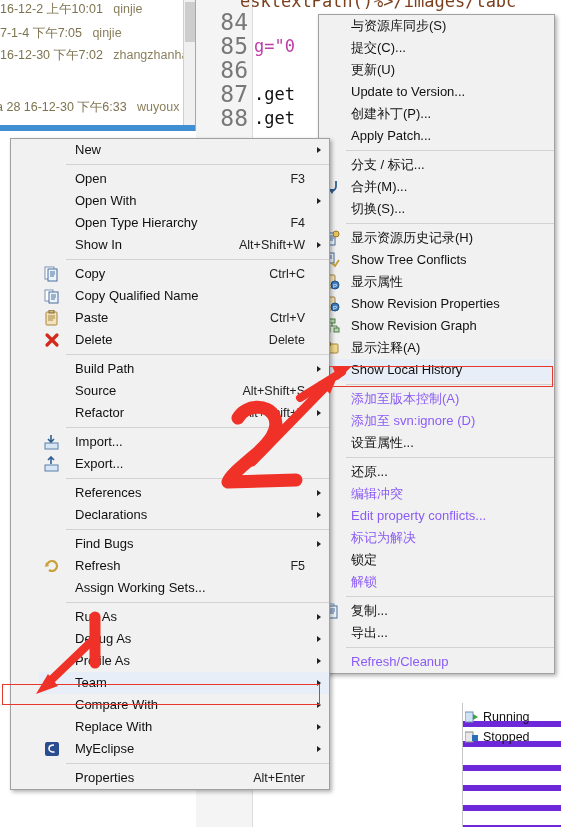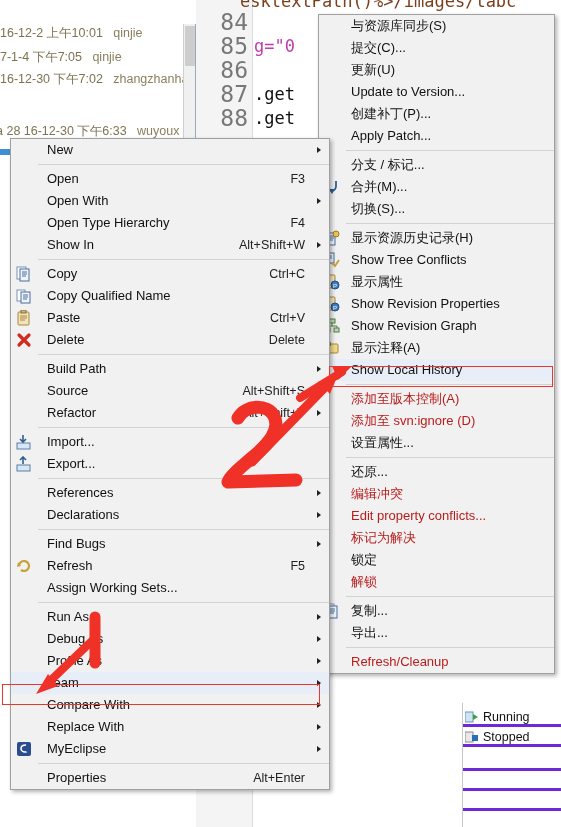--- a/index.html
+++ b/index.html
@@ -7,21 +7,20 @@
     width:561px;height:827px;overflow:hidden;position:relative;
     background:#ffffff;
     font-family:"Liberation Sans","DejaVu Sans",sans-serif;
     font-size:12px;color:#000;
   }
   
   #bg-history{
     position:absolute;left:0;top:0;width:196px;height:131px;
     background:#ffffff;border-right:1px solid #9ab;box-sizing:border-box;
     overflow:hidden;
-    margin-top:24px;
   }
   .hist-row{
     position:absolute;left:0;width:200px;height:22px;line-height:22px;
     white-space:nowrap;color:#8a7f5c;font-size:12.5px;
   }
   .hist-row .d{color:#7d7350;}
   .hist-row .u{color:#8a7f5c;}
   #bg-hist-scroll{
     position:absolute;left:183px;top:0;width:13px;height:131px;
     background:#f0f0f0;border-left:1px solid #cfcfcf;
@@ -55,46 +54,46 @@
     position:absolute;right:0;width:16px;
     font-family:"DejaVu Sans Mono","Liberation Mono",monospace;
     font-size:17px;line-height:24px;white-space:nowrap;overflow:hidden;
   }
   
   #bg-servers{
     position:absolute;left:462px;top:703px;width:99px;height:124px;
     background:#ffffff;overflow:hidden;border-left:1px solid #c6c6c6;
   }
   .srv-row{position:absolute;left:0;width:99px;height:20px;line-height:20px;
-    border-bottom:3px solid #6d28d9;font-size:12.5px;color:#111;padding-left:20px;box-sizing:border-box;}
+    border-bottom:6px solid #6d28d9;font-size:12.5px;color:#111;padding-left:20px;box-sizing:border-box;}
   .srv-ico{position:absolute;left:2px;top:3px;width:14px;height:14px;}
   
   .menu{
     position:absolute;background:#f1f1f1;
     border:1px solid #a0a0a0;
     box-shadow:2px 2px 4px rgba(0,0,0,.30);
     box-sizing:border-box;
   }
   .menu .icocol{
     position:absolute;left:0;top:0;bottom:0;width:27px;background:#f1f1f1;
   }
   .mi{
     position:relative;height:22px;line-height:22px;
     display:flex;align-items:center;
     font-size:13px;color:#111;white-space:nowrap;
   }
   .mi .lbl{position:absolute;}
   .mi .acc{position:absolute;color:#222;font-size:12.5px;}
   .mi .arrow{position:absolute;width:0;height:0;
     border-left:4px solid #222;border-top:3.5px solid transparent;border-bottom:3.5px solid transparent;}
-  .mi.dis .lbl,.mi.dis .acc{color:#b91c1c;}
+  .mi.dis .lbl,.mi.dis .acc{color:#8b5cf6;}
   .sep{height:1px;background:#d2d2d2;margin:3px 0 3px 27px;}
   .mi .ico{position:absolute;width:16px;height:16px;}
   
-  #menu-main{left:10px;top:138px;width:320px;}
+  #menu-main{left:10px;top:138px;width:320px;padding-left:28px;}
   #menu-main .mi .lbl{left:36px;}
   #menu-main .mi .acc{right:24px;text-align:right;}
   #menu-main .mi .arrow{right:8px;}
   #menu-main .mi .ico{left:5px;}
   
   #menu-sub{left:318px;top:14px;width:237px;}
   #menu-sub .mi .lbl{left:32px;}
   #menu-sub .mi .ico{left:5px;}
   
   .hl-row{background:#e8eef8;}

